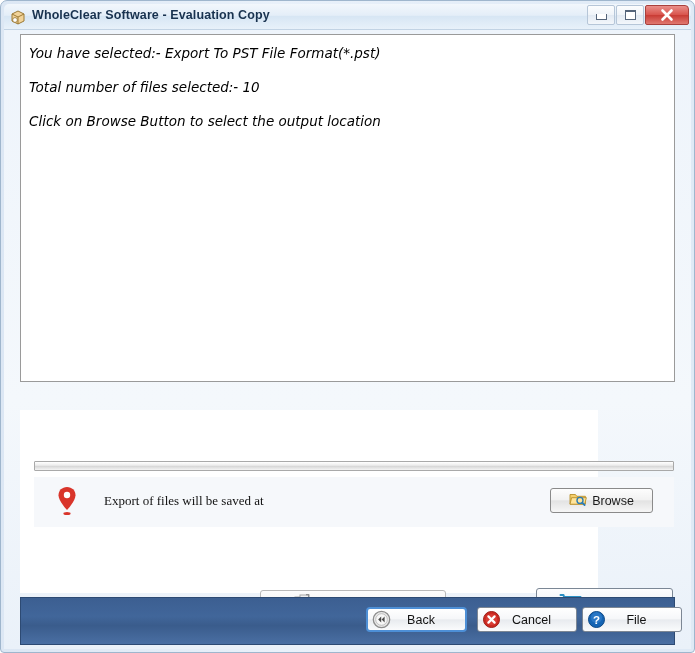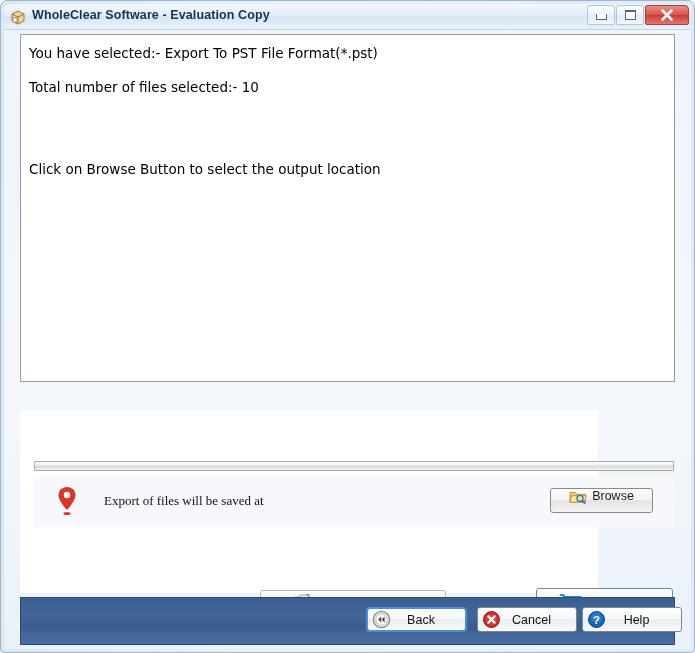--- a/index.html
+++ b/index.html
@@ -115,32 +115,33 @@
 
   
   .text-panel {
     position: absolute;
     left: 16px; top: 4px;
     width: 655px;
     height: 348px;
     background: #ffffff;
     border: 1px solid #9a9a9a;
     box-sizing: border-box;
+    font-style: italic;
   }
   .text-line {
     position: absolute;
     left: 8px;
     font-size: 13.5px;
     color: #000000;
     font-family: "DejaVu Sans", sans-serif;
     white-space: nowrap;
   }
   .tl0 { top: 10px; }
   .tl1 { top: 44px; }
-  .tl2 { top: 78px; margin-top: 48px; }
+  .tl2 { top: 78px; }
 
   
   .lower-panel {
     position: absolute;
     left: 16px; top: 380px;
     width: 578px;
     height: 183px;
     background: #ffffff;
     box-sizing: border-box;
   }
@@ -181,21 +182,21 @@
   }
   .browse-btn {
     position: absolute;
     left: 516px; top: 11px;
     width: 103px; height: 25px;
     box-sizing: border-box;
     border: 1px solid #8a8a8a;
     border-radius: 3px;
     background: linear-gradient(to bottom, #fdfdfd 0%, #f2f2f2 46%, #e3e3e3 52%, #f6f6f6 100%);
     display: flex;
-    align-items: flex-start;
+    align-items: center;
     justify-content: center;
     gap: 5px;
     font-size: 12.5px;
     color: #1a1a1a;
     font-family: "Liberation Sans", sans-serif;
   }
 
   
   .convert-btn {
     position: absolute;
@@ -387,19 +388,19 @@
         </div>
 
         <div class="nav-btn btn-help">
           <span class="ico">
             <svg width="19" height="19" viewBox="0 0 19 19">
               <circle cx="9.5" cy="9.5" r="8" fill="#1464b4" stroke="#0d4885" stroke-width="1"></circle>
               <circle cx="9.5" cy="7.6" r="5.6" fill="#3e8ad6" opacity="0.5"></circle>
               <text x="9.5" y="14" font-family="Liberation Sans, sans-serif" font-size="11.5" font-weight="bold" fill="#ffffff" text-anchor="middle">?</text>
             </svg>
           </span>
-          <span class="lbl">Help</span>
+          <span class="lbl">File</span>
         </div>
       </div>
 
     </div>
   </div>
 </div>
 
 </body></html>

